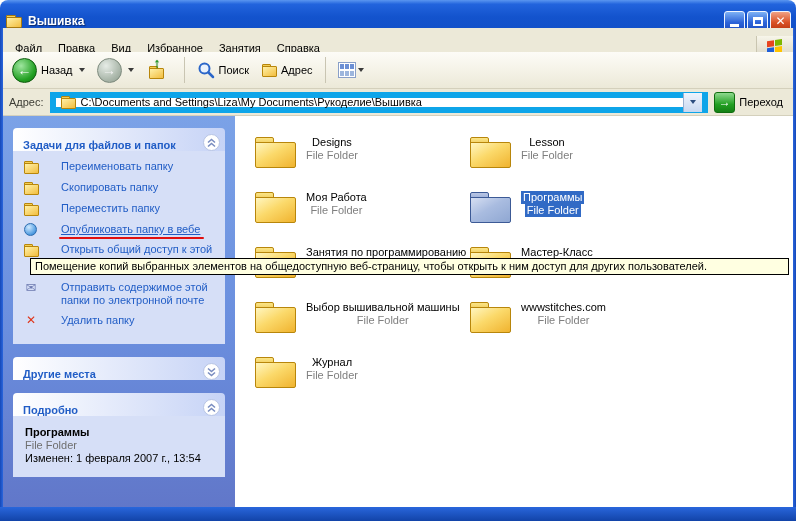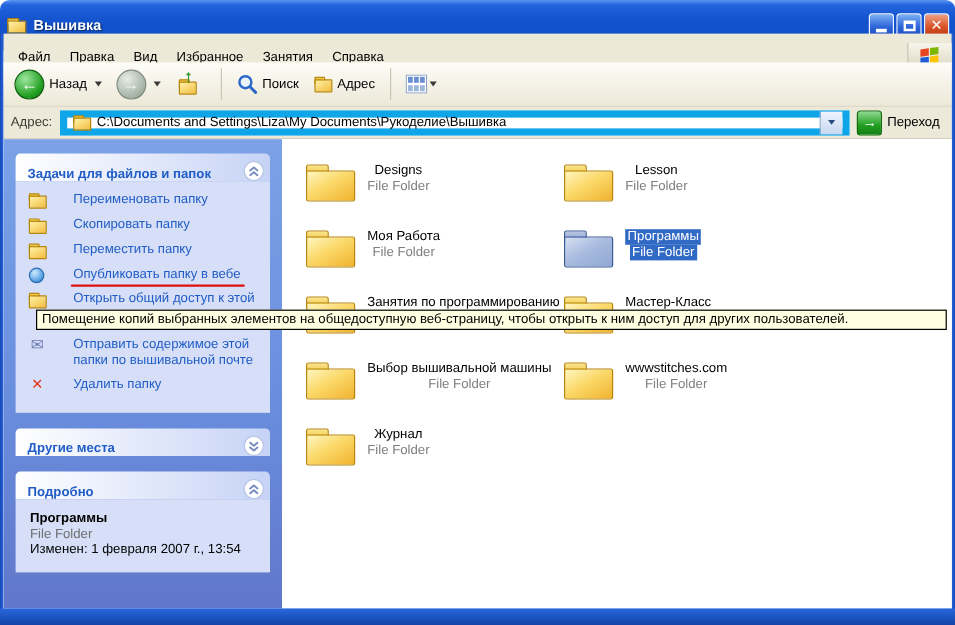--- a/index.html
+++ b/index.html
@@ -82,21 +82,21 @@
   .sidebar{width:232px;flex:0 0 232px;box-sizing:border-box;overflow:hidden;
     background:linear-gradient(180deg,#7ba2e7,#6a8ede 55%,#6177c9);padding:12px 10px}
   .panel{margin-bottom:13px}
   .panel-header{height:23px;background:linear-gradient(90deg,#ffffff,#c6d3f6);border-radius:4px 4px 0 0;
     display:flex;align-items:flex-end;padding:0 5px 0 10px;color:#215dc6;font-weight:bold;cursor:pointer}
   .chev{margin-left:auto;width:17px;height:17px;border-radius:50%;background:#fff;border:1px solid #b7c4e4;
     display:flex;align-items:center;justify-content:center;cursor:pointer;box-sizing:border-box}
   .panel-body{background:#d6dff7;padding:9px 6px 10px 10px}
   .task-item{display:flex;align-items:flex-start;gap:22px;margin-bottom:7px;color:#215dc6;cursor:pointer}
   .task-label{line-height:13px}
-  .task-item.hl .task-label{position:relative}
+  .task-item.hl .task-label{text-decoration:underline;position:relative}
   .task-item.hl .task-label::after{content:"";position:absolute;left:-2px;right:-4px;bottom:-3px;height:2px;background:#e01010;border-radius:2px}
   .task-item.after-gap{margin-bottom:24px}
   .email-glyph{font-size:13px;line-height:13px;color:#6d7ab0;flex:0 0 16px;text-align:center}
   .del-glyph{font-size:12px;line-height:13px;color:#e03418;font-weight:bold;flex:0 0 16px;text-align:center}
   .globe{width:13px;height:13px;border-radius:50%;flex:0 0 13px;margin:0 2px 0 1px;
     background:radial-gradient(circle at 35% 30%,#cfe9ff,#4f9be0 70%,#2c6cb0);border:1px solid #2c6cb0;box-sizing:border-box}
   .details-body{background:#d6dff7;padding:10px 8px 12px 12px;color:#000}
   .d-name{font-weight:bold;display:block}
   .d-type{color:#6f6f6f;display:block;margin-top:1px}
   .d-mod{display:block;margin-top:0;line-height:14px}
@@ -264,21 +264,21 @@
         </div>
         <div class="task-item after-gap">
           <span class="fold16">
               <i class="tab"></i>
               <i class="fbody"></i>
             </span>
           <span class="task-label">Открыть общий доступ к этой</span>
         </div>
         <div class="task-item">
           <span class="email-glyph">✉</span>
-          <span class="task-label">Отправить содержимое этой папки по вышивальной почте</span>
+          <span class="task-label">Отправить содержимое этой папки по электронной почте</span>
         </div>
         <div class="task-item">
           <span class="del-glyph">✕</span>
           <span class="task-label">Удалить папку</span>
         </div>
       </div>
     </div>
 
     <div class="panel">
       <div class="panel-header">

